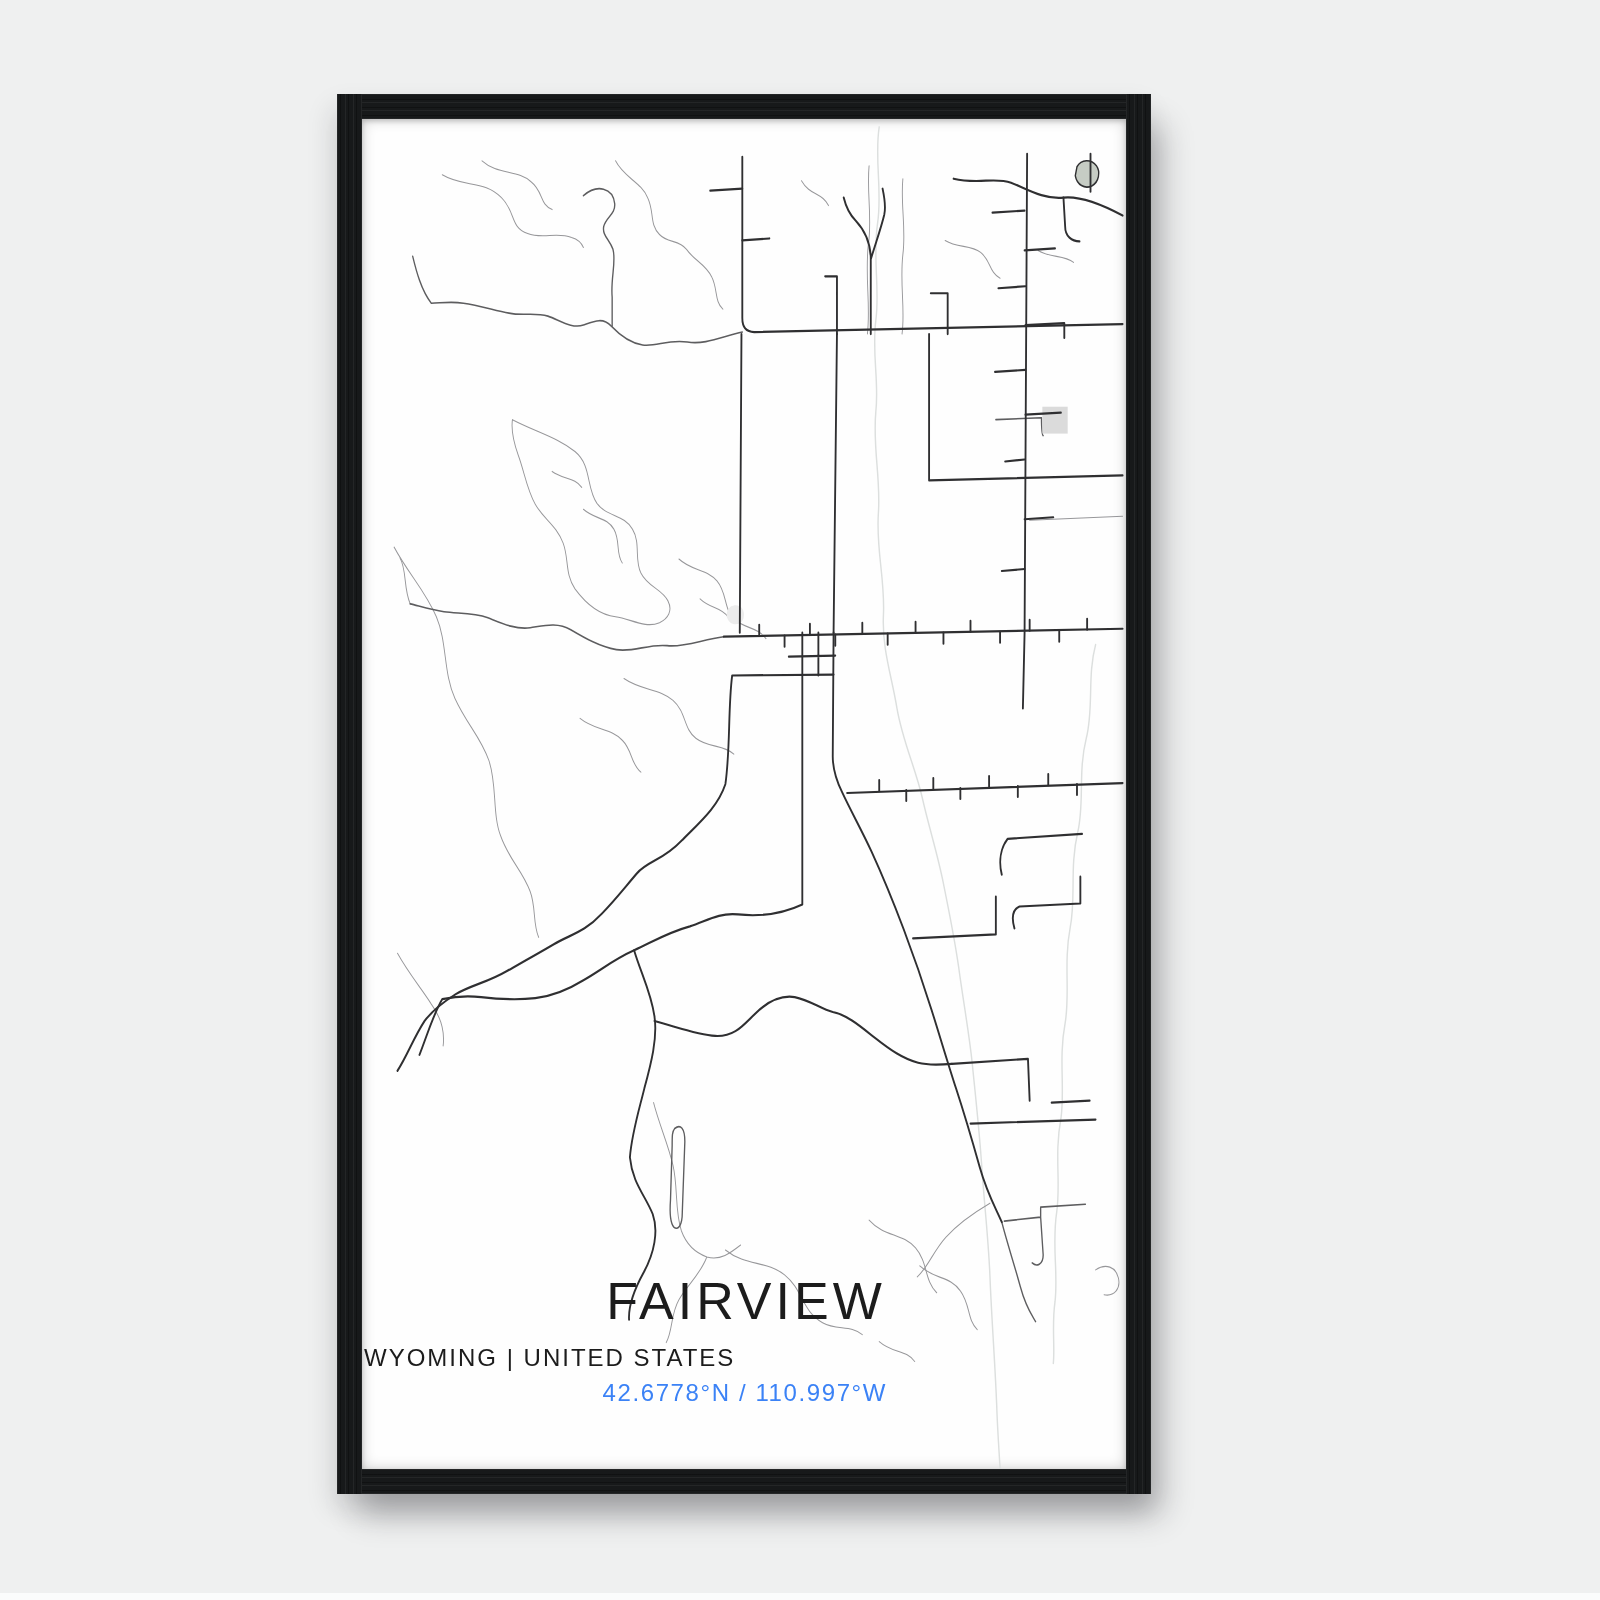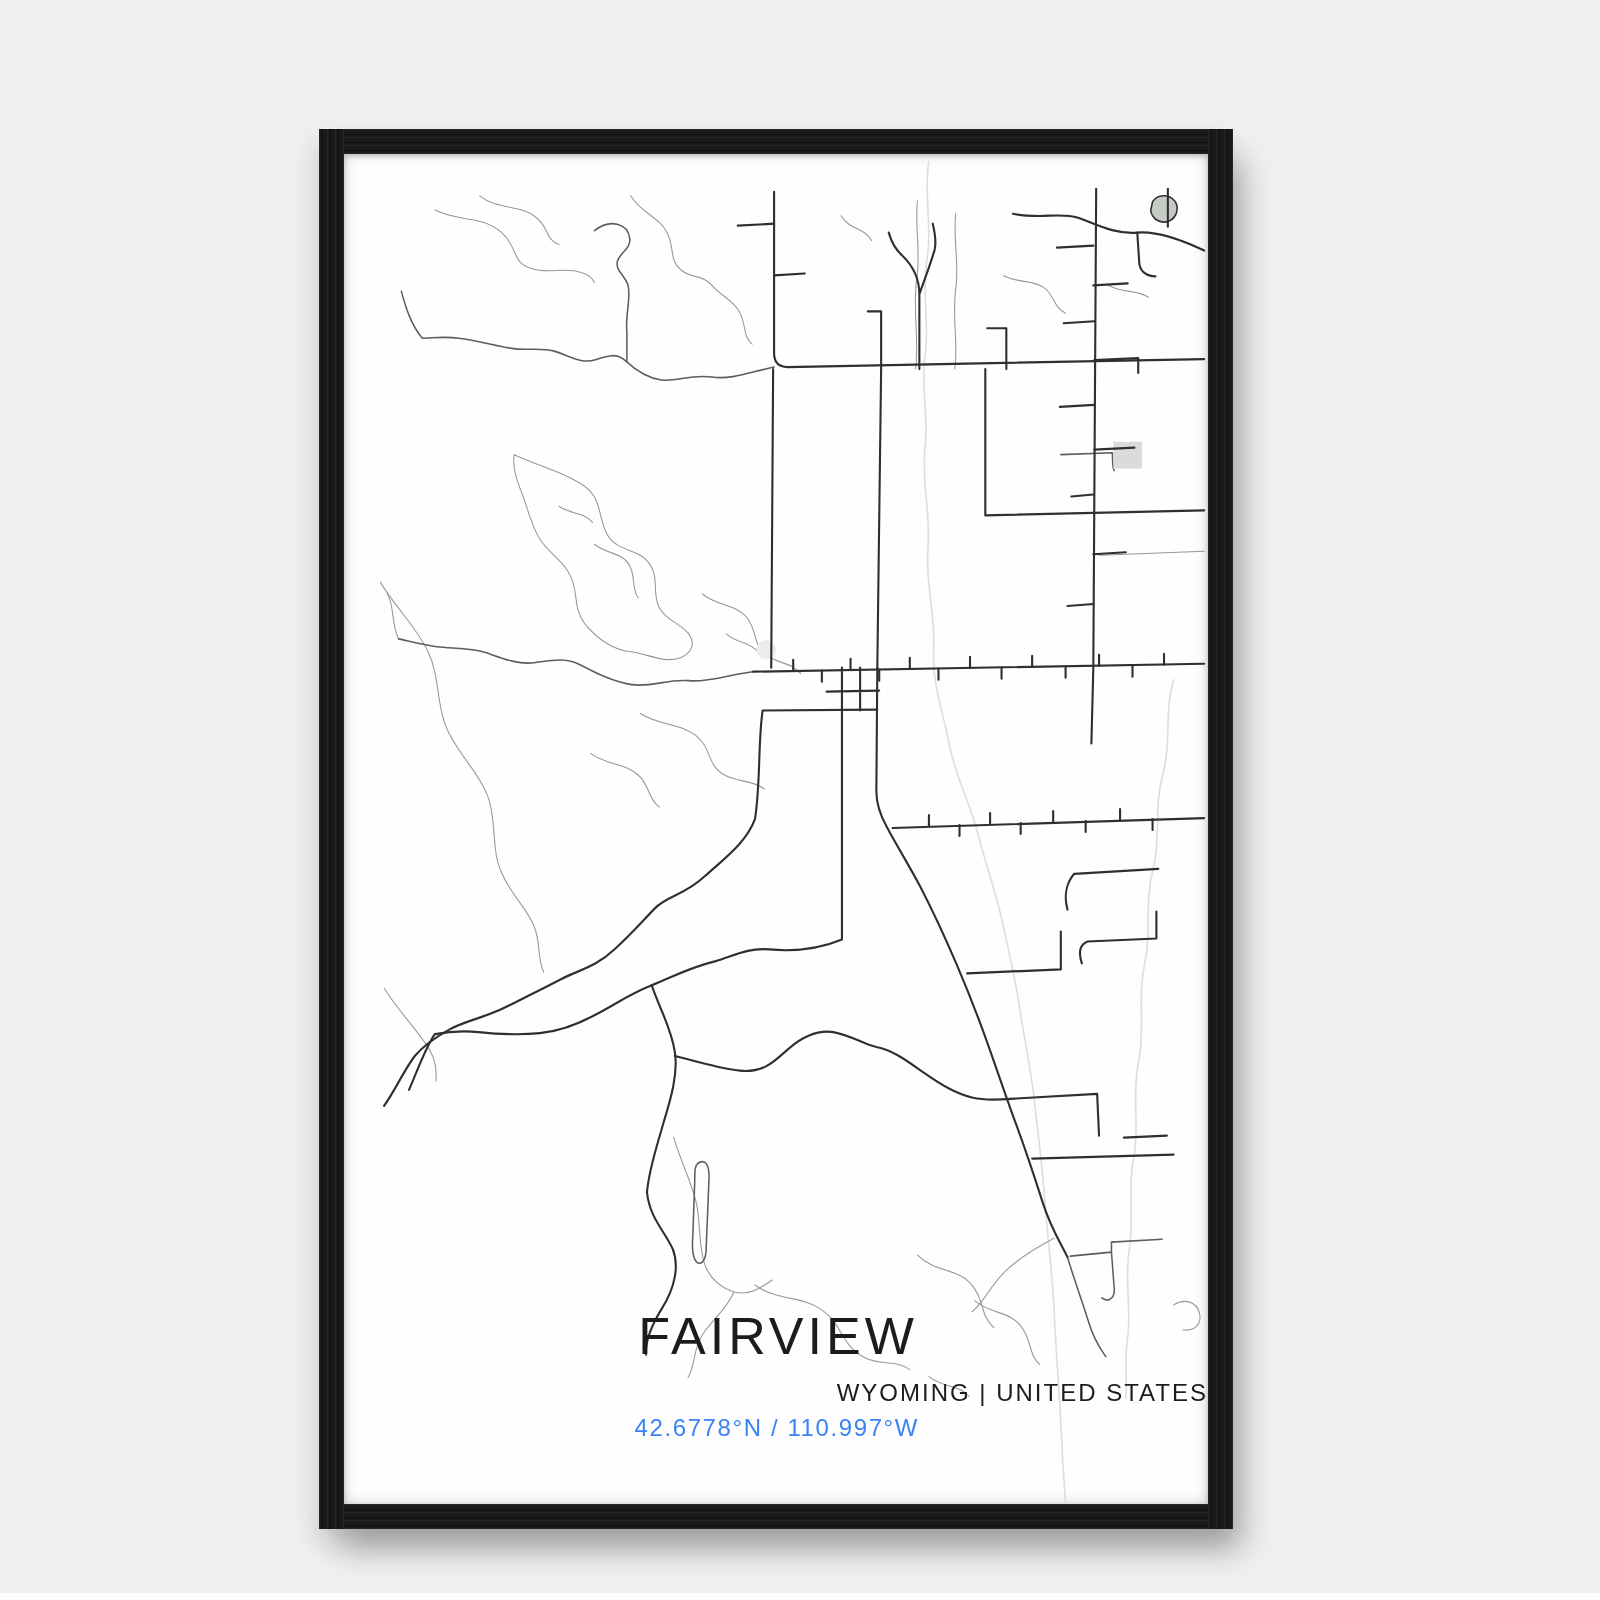--- a/index.html
+++ b/index.html
@@ -7,24 +7,23 @@
     --road_major:#2f2f31; --road_medium:#5d5d5f; --road_minor:#97979a;
     --water:#dcdfde; --pond_fill:#c6ccc4; --area_fill:#dbdbdb; --area_faint:#ececec;
     --text:#1c1c1c;
   }
   *{margin:0;padding:0;box-sizing:border-box;}
   html,body{width:1600px;height:1600px;}
   body{background:var(--background);font-family:"Liberation Sans",sans-serif;position:relative;overflow:hidden;}
   .scene{position:absolute;inset:0;background:var(--background);}
   .floor-strip{position:absolute;left:0;right:0;bottom:0;height:7px;background:#fbfcfc;}
   .frame{
-    position:absolute;left:319px;top:94px;width:914px;height:1400px;
+    position:absolute;left:337px;top:94px;width:814px;height:1400px;
     background:var(--frame);
     box-shadow:16px 26px 30px -6px rgba(25,28,32,.30), -4px 14px 26px rgba(25,28,32,.14);
-    margin-top:35px;
   }
   .rail{position:absolute;background:var(--frame);}
   .rail-top,.rail-bottom{left:0;right:0;height:25px;
     background-image:repeating-linear-gradient(0deg, rgba(255,255,255,.055) 0 1px, rgba(0,0,0,0) 1px 3px, rgba(0,0,0,.30) 3px 4px, rgba(0,0,0,0) 4px 8px);}
   .rail-top{top:0;}
   .rail-bottom{bottom:0;}
   .rail-left,.rail-right{top:0;bottom:0;width:25px;
     background-image:repeating-linear-gradient(90deg, rgba(255,255,255,.055) 0 1px, rgba(0,0,0,0) 1px 3px, rgba(0,0,0,.30) 3px 4px, rgba(0,0,0,0) 4px 8px);}
   .rail-left{left:0;}
   .rail-right{right:0;}
@@ -39,21 +38,21 @@
   .map-svg .major{stroke:var(--road_major);stroke-width:2.2px;}
   .map-svg .medium{stroke:var(--road_medium);stroke-width:1.6px;}
   .map-svg .minor{stroke:var(--road_minor);stroke-width:1.1px;}
   .map-svg .water{stroke:var(--water);stroke-width:1.7px;}
   .text-block{position:absolute;left:0;right:0;top:0;height:100%;pointer-events:none;color:var(--text);}
   .poster-title{
     position:absolute;top:1156px;left:0;right:0;text-align:center;
     font-size:52px;font-weight:400;letter-spacing:4px;text-indent:4px;line-height:1;
   }
   .poster-subtitle{
-    position:absolute;top:1227px;left:0;right:0;text-align:right;
+    position:absolute;top:1227px;left:0;right:0;text-align:left;
     font-size:24px;font-weight:400;letter-spacing:2px;text-indent:2px;line-height:1;
   }
   .poster-coords{
     position:absolute;top:1262px;left:0;right:0;text-align:center;
     font-size:24px;font-weight:400;letter-spacing:1.6px;text-indent:1.6px;line-height:1;color:#3b82f6;
   }
 </style>
 </head>
 <body>
 

